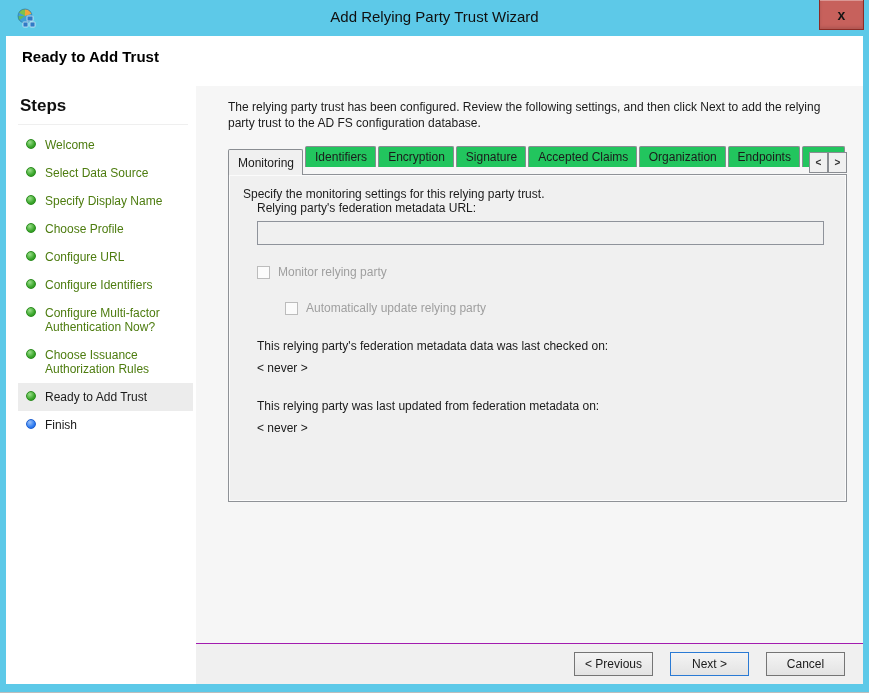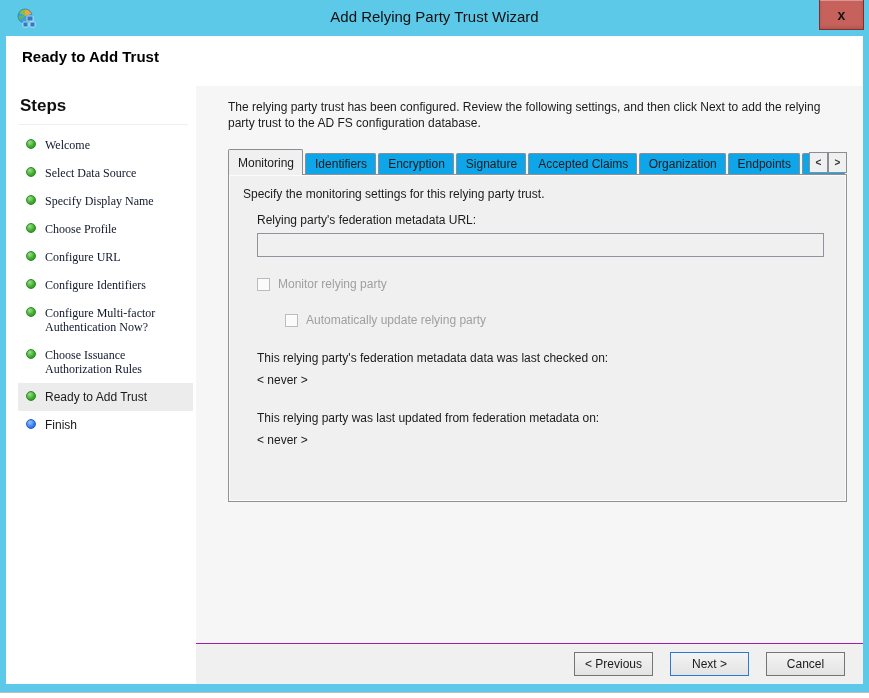--- a/index.html
+++ b/index.html
@@ -29,50 +29,50 @@
   .sidebar{width:190px;box-sizing:border-box;background:#ffffff;padding:6px 0 0 12px;flex:none;}
   .steps-title{font-size:17px;font-weight:bold;color:#101010;padding:4px 0 8px 2px;
                border-bottom:1px solid #efefef;margin:0 8px 6px 0;}
   .step{display:flex;align-items:flex-start;gap:9px;font-size:12px;line-height:14px;
         padding:7px 6px 7px 8px;margin-right:3px;}
   .dot{width:10px;height:10px;border-radius:50%;margin-top:1px;flex:none;box-sizing:border-box;}
   .dot-green{background:radial-gradient(circle at 35% 30%, #9ade8a, #3aa62b 62%, #2a8c1d);
              border:1px solid #2a8c1d;}
   .dot-blue{background:radial-gradient(circle at 35% 30%, #9cc2f7, #2e7cf2 62%, #1d5fd0);
             border:1px solid #1d5fd0;}
-  .step-done .step-label{color:#0f172a;font-family:Liberation Serif, serif;}
+  .step-done .step-label{color:#4d7c0f;}
   .step-current{background:#ececec;}
   .step-current .step-label,.step-pending .step-label{color:#1b1b1b;}
 
   .content{flex:1;position:relative;background:#f6f6f6;}
   .intro{margin:13px 16px 0 32px;max-width:604px;font-size:12px;line-height:16px;color:#1b1b1b;}
 
   
   .tabstrip{position:absolute;left:32px;right:16px;top:63px;height:26px;
             display:flex;align-items:flex-end;justify-content:center;}
-  .tab{box-sizing:border-box;height:21px;margin-bottom:1px;margin-right:2px;
-       padding:3px 9px 0 9px;font-size:12px;color:#1b1b1b;background:#0ea5e9;
+  .tab{box-sizing:border-box;height:21px;margin-bottom:8px;margin-right:2px;
+       padding:3px 9px 0 9px;font-size:12px;color:#1b1b1b;background:#22c55e;
        border:1px solid #8a8d92;border-bottom:none;border-radius:2px 2px 0 0;
        white-space:nowrap;overflow:hidden;cursor:default;}
   .tab-active{height:26px;margin-bottom:0;padding-top:6px;background:#f0f0f0;
               position:relative;z-index:2;}
   .tab-last{max-width:43px;}
   .tab-scroll{position:absolute;top:3px;width:19px;height:21px;box-sizing:border-box;
               background:#f0f0f0;border:1px solid #8a8d92;z-index:3;
               display:flex;align-items:center;justify-content:center;
               font-size:10px;font-weight:bold;color:#333;}
   .scroll-left{right:19px;}
   .scroll-right{right:0;}
 
   .tabpage{position:absolute;left:32px;right:16px;top:88px;height:328px;box-sizing:border-box;
            background:#f0f0f0;border:1px solid #8f9297;
            box-shadow:inset 1px 1px 0 #fbfbfb, inset -1px -1px 0 #fbfbfb;
            padding:10px 14px;font-size:12px;color:#1b1b1b;z-index:1;}
   .page-desc{margin:2px 0 0 0;}
-  .url-label{margin:12px 0 6px 14px;}
+  .url-label{margin:0 0 6px 14px;}
   .url-input{margin-left:14px;width:calc(100% - 22px);height:24px;box-sizing:border-box;
              background:#f0f0f0;border:1px solid #8f939b;}
   .chk-row{display:flex;align-items:center;gap:8px;color:#9f9f9f;}
   .chk-monitor{margin:20px 0 0 14px;}
   .chk-auto{margin:22px 0 0 42px;}
   .chk-box{width:13px;height:13px;box-sizing:border-box;background:#fbfbfb;
            border:1px solid #bcbcbc;flex:none;}
   .meta-label{margin:24px 0 0 14px;}
   .meta-value{margin:8px 0 0 14px;}
 

